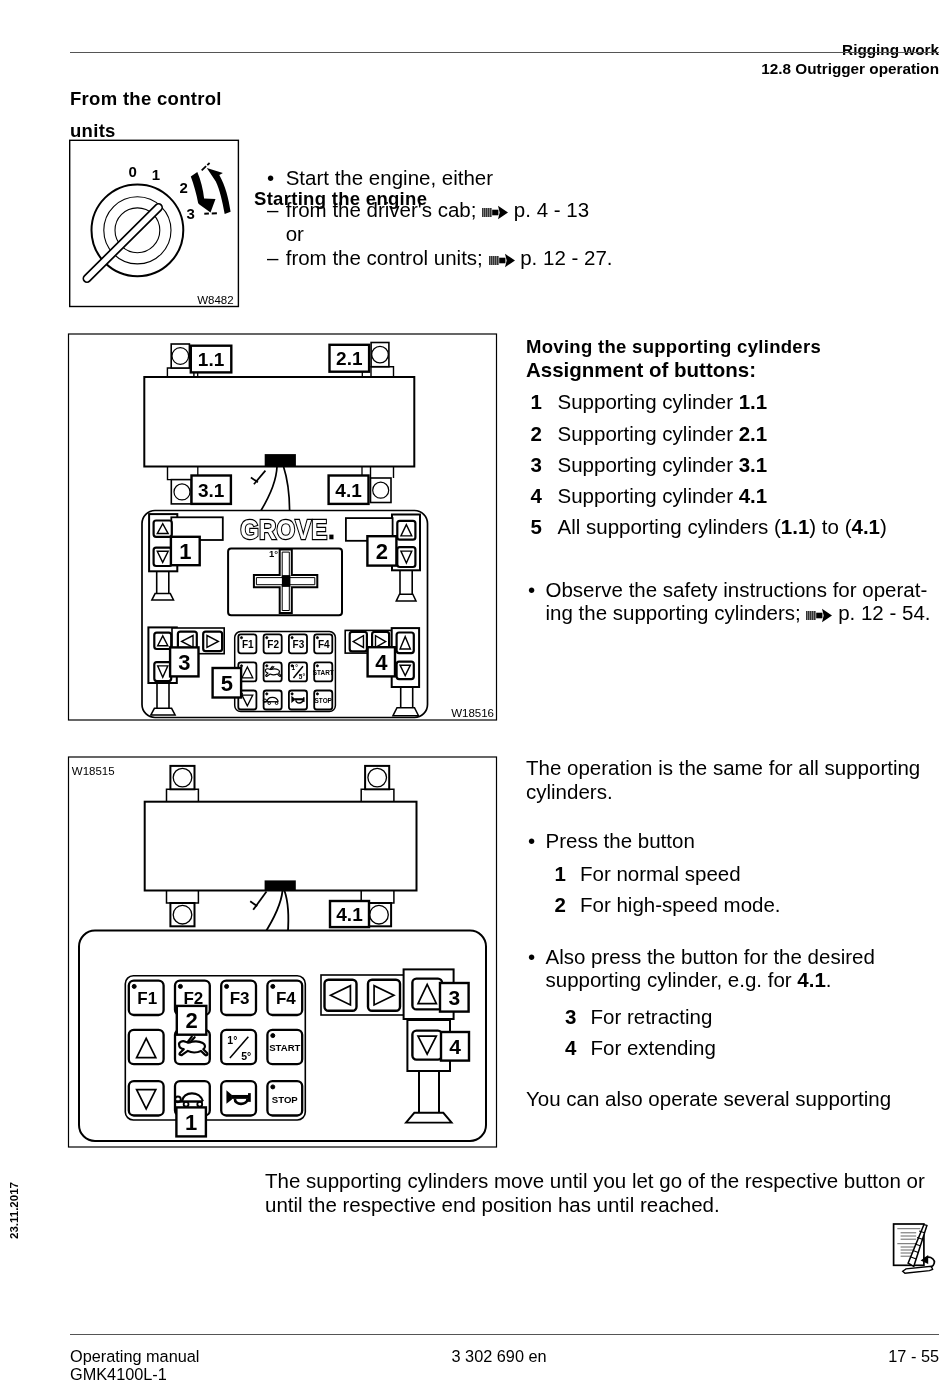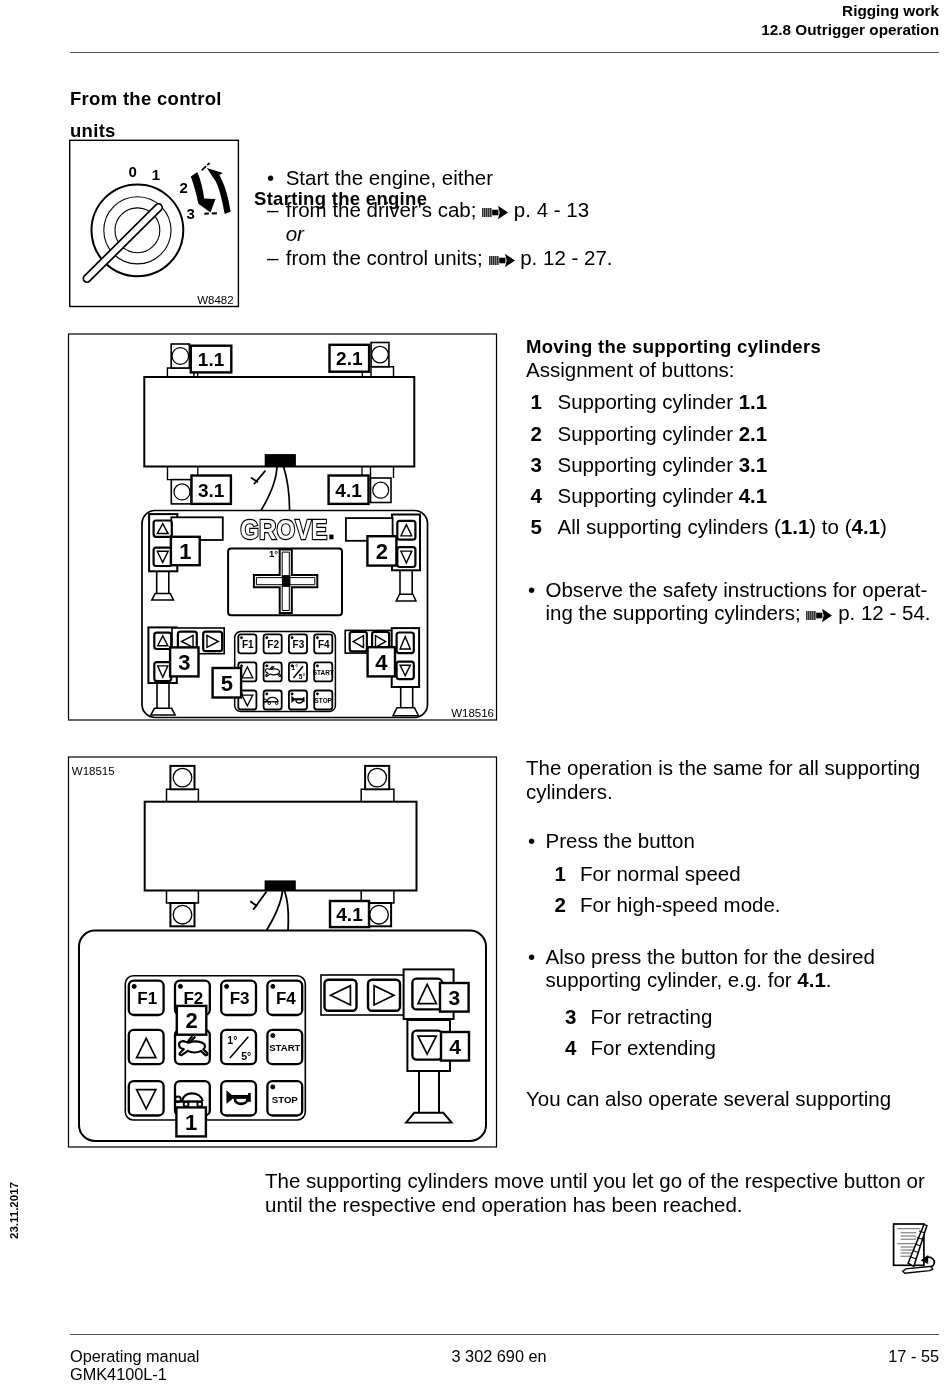--- a/index.html
+++ b/index.html
@@ -1,17 +1,17 @@
 <!DOCTYPE html>
 <html><head><meta charset="utf-8"><title>12.8 Outrigger operation</title><style>
 html,body{margin:0;padding:0;}
 #pg{position:relative;width:950px;height:1384px;background:#fff;font-family:"Liberation Sans",sans-serif;color:#000;overflow:hidden;}
 .t{position:absolute;white-space:nowrap;font-size:20.5px;line-height:23.5px;}
 .bh{font-weight:bold;font-size:18.5px;letter-spacing:0.3px;line-height:32px;}
-.hdr{font-weight:bold;font-size:15.3px;line-height:19.5px;text-align:right;}
+.hdr{font-weight:bold;font-size:15.3px;line-height:19.5px;text-align:right;margin-top:39px;}
 .ft{font-size:16.3px;line-height:17.4px;}
 .hr{position:absolute;height:1px;background:#555;}
 #art{position:absolute;left:0;top:0;}
 b{letter-spacing:0;}
 </style></head><body>
 <div id="pg">
     <svg id="art" width="950" height="1384" viewBox="0 0 950 1384" font-family="Liberation Sans, sans-serif" fill="#000">
       <rect x="69.7" y="140.3" width="168.7" height="166.2" fill="#fff" stroke="#000" stroke-width="1.4"></rect>
       <circle cx="137.4" cy="230.3" r="45.9" fill="none" stroke="#000" stroke-width="2"></circle>
       <circle cx="137.4" cy="230.3" r="33.6" fill="none" stroke="#000" stroke-width="1.1"></circle>
@@ -290,35 +290,35 @@
         <g fill="#000">
           <rect x="0.2" y="3" width="1.3" height="9"></rect>
           <rect x="2.2" y="3" width="1.3" height="9"></rect>
           <rect x="4.2" y="3" width="1.3" height="9"></rect>
           <rect x="6.2" y="3" width="1.3" height="9"></rect>
           <rect x="8.2" y="3" width="1.3" height="9"></rect>
           <rect x="10.2" y="4.7" width="6.2" height="5.6"></rect>
           <polygon points="16,0.8 26,7.5 16,14.2 17.7,7.5"></polygon>
         </g>
       </svg> p. 4 - 13</div>
-    <div class="t" style="left:285.7px;top:221.9px;font-style:italic;">or</div>
+    <div class="t" style="left:285.7px;top:221.9px;">or</div>
     <div class="t" style="left:267px;top:246.2px;">–</div>
     <div class="t" style="left:285.7px;top:246.2px;">from the control units; <svg style="vertical-align:-3px" width="26" height="15" viewBox="0 0 26 15">
         <g fill="#000">
           <rect x="0.2" y="3" width="1.3" height="9"></rect>
           <rect x="2.2" y="3" width="1.3" height="9"></rect>
           <rect x="4.2" y="3" width="1.3" height="9"></rect>
           <rect x="6.2" y="3" width="1.3" height="9"></rect>
           <rect x="8.2" y="3" width="1.3" height="9"></rect>
           <rect x="10.2" y="4.7" width="6.2" height="5.6"></rect>
           <polygon points="16,0.8 26,7.5 16,14.2 17.7,7.5"></polygon>
         </g>
       </svg> p. 12 - 27.</div>
     <div class="t bh" style="left:526px;top:331.1px;">Moving the supporting cylinders</div>
-    <div class="t" style="left:526px;top:357.8px;">Assignment of buttons:</div>
+    <div class="t" style="left:526px;top:357.8px;font-weight:bold;">Assignment of buttons:</div>
     <div class="t" style="left:530.5px;top:390.2px;"><b>1</b></div>
     <div class="t" style="left:557.5px;top:390.2px;">Supporting cylinder <b>1.1</b></div>
     <div class="t" style="left:530.5px;top:421.7px;"><b>2</b></div>
     <div class="t" style="left:557.5px;top:421.7px;">Supporting cylinder <b>2.1</b></div>
     <div class="t" style="left:530.5px;top:452.8px;"><b>3</b></div>
     <div class="t" style="left:557.5px;top:452.8px;">Supporting cylinder <b>3.1</b></div>
     <div class="t" style="left:530.5px;top:484.3px;"><b>4</b></div>
     <div class="t" style="left:557.5px;top:484.3px;">Supporting cylinder <b>4.1</b></div>
     <div class="t" style="left:530.5px;top:515.3px;"><b>5</b></div>
     <div class="t" style="left:557.5px;top:515.3px;">All supporting cylinders (<b>1.1</b>) to (<b>4.1</b>)</div>
@@ -345,18 +345,18 @@
     <div class="t" style="left:580px;top:893.3px;">For high-speed mode.</div>
     <div class="t" style="left:528px;top:944.7px;">•</div>
     <div class="t" style="left:545.5px;top:944.7px;">Also press the button for the desired</div>
     <div class="t" style="left:545.5px;top:968.2px;">supporting cylinder, e.g. for <b>4.1</b>.</div>
     <div class="t" style="left:565px;top:1005.0px;"><b>3</b></div>
     <div class="t" style="left:590.5px;top:1005.0px;">For retracting</div>
     <div class="t" style="left:565px;top:1036.0px;"><b>4</b></div>
     <div class="t" style="left:590.5px;top:1036.0px;">For extending</div>
     <div class="t" style="left:526px;top:1087.4px;">You can also operate several supporting</div>
     <div class="t" style="left:265px;top:1168.9px;">The supporting cylinders move until you let go of the respective button or</div>
-    <div class="t" style="left:265px;top:1192.5px;">until the respective end operation has been reached.</div>
+    <div class="t" style="left:265px;top:1192.5px;">until the respective end position has until reached.</div>
     <div class="hr" style="left:70px;top:1334px;width:869px;"></div>
     <div class="t ft" style="left:70px;top:1348.2px;">Operating manual<br>GMK4100L-1</div>
     <div class="t ft" style="left:451.5px;top:1348.2px;">3 302 690 en</div>
     <div class="t ft" style="right:11px;top:1348.2px;">17 - 55</div>
     <div class="t" style="left:8px;top:1239px;transform-origin:0 0;transform:rotate(-90deg);font-size:11.5px;font-weight:bold;line-height:12px;">23.11.2017</div>
   </div>
 </body></html>

